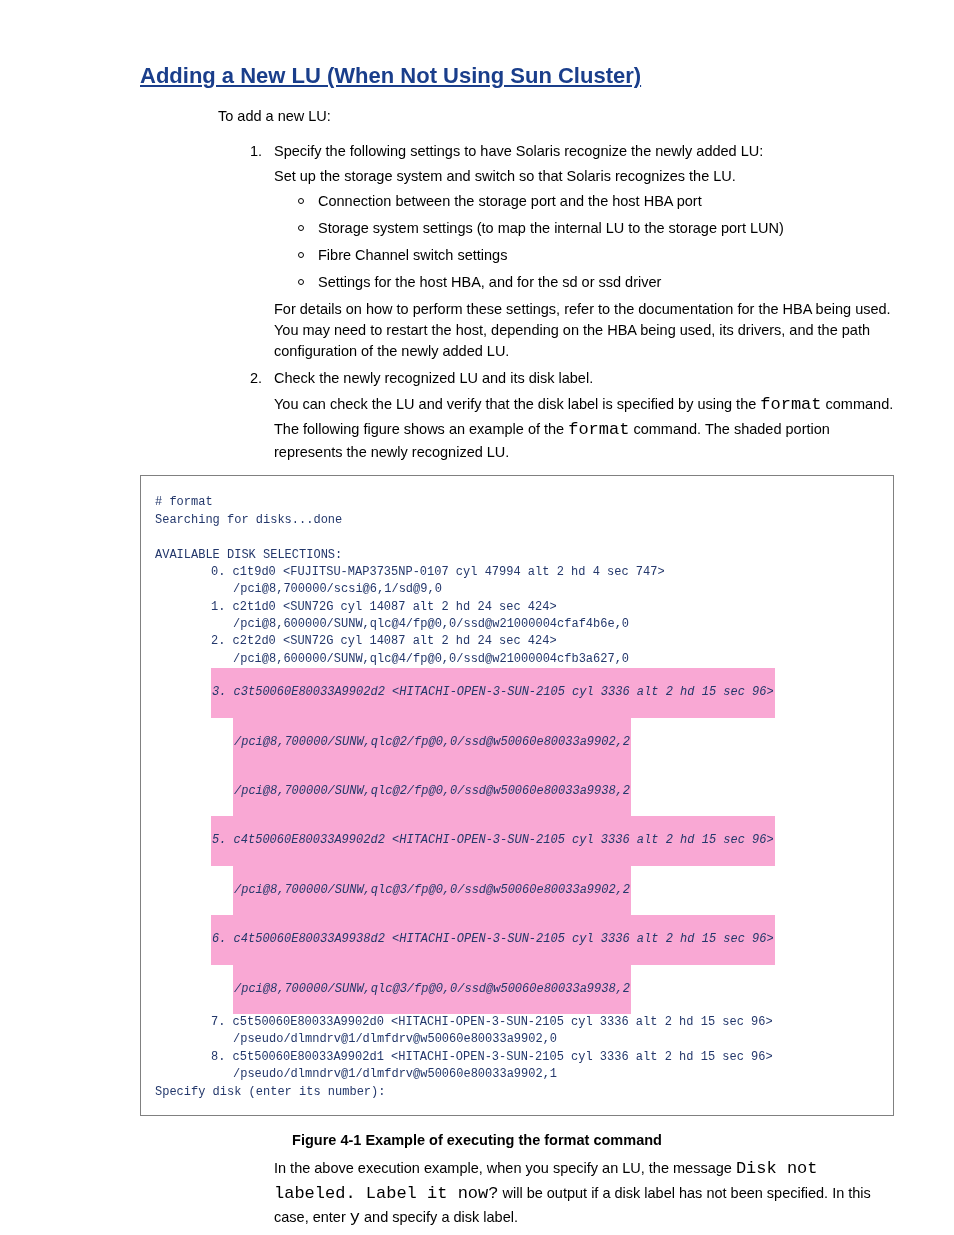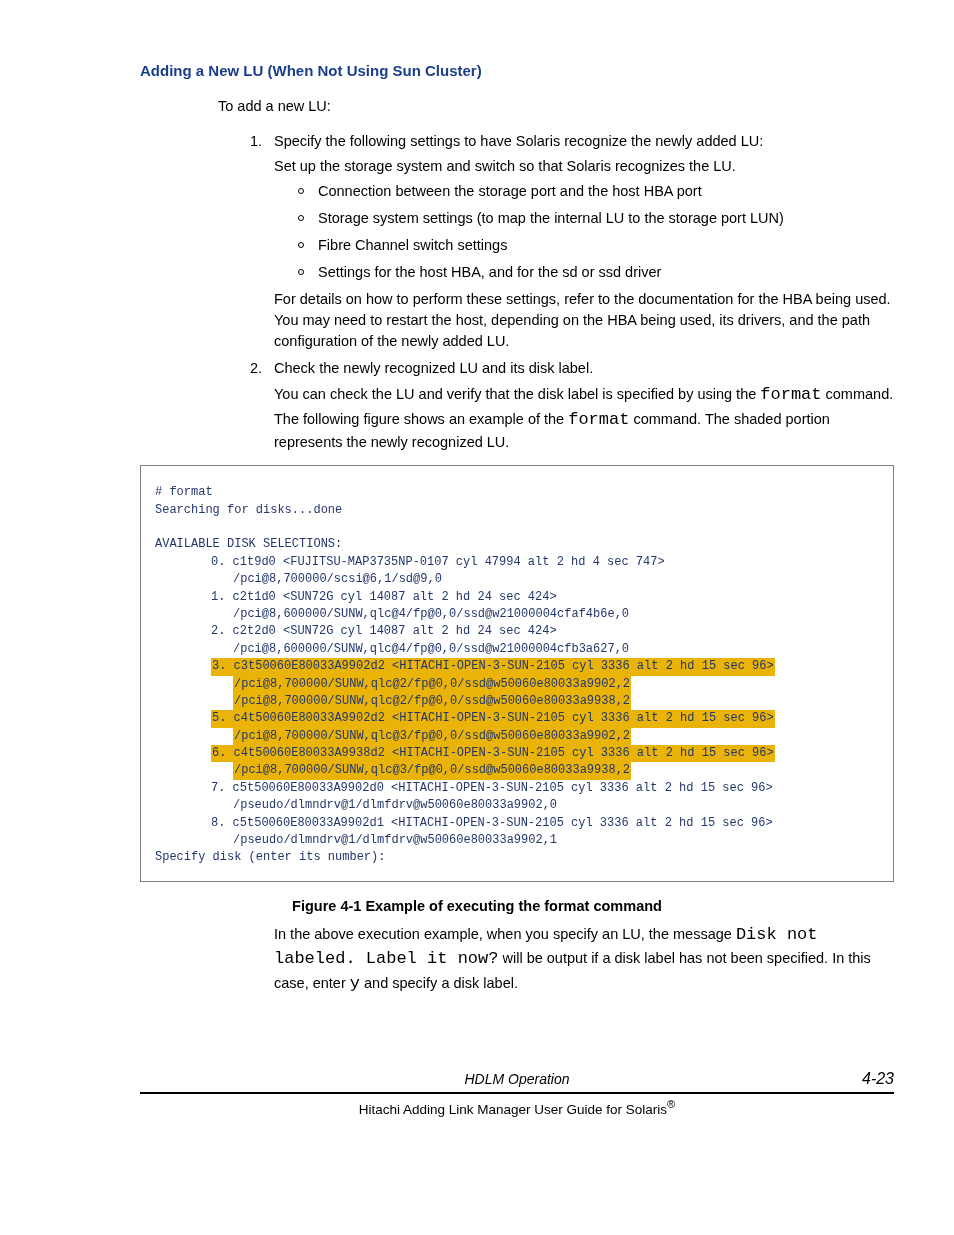--- a/index.html
+++ b/index.html
@@ -11,24 +11,25 @@
   body {
     font-family: Verdana, Arial, sans-serif;
     font-size: 14.5px;
     line-height: 1.45;
     color: #000;
     padding: 60px 60px 40px 60px;
     box-sizing: border-box;
   }
   h2.section-heading {
     color: #1a3e8b;
-    font-size: 15px;
+    font-size: 22px;
     font-weight: bold;
     margin: 0 0 14px 0;
     padding-left: 80px;
+    text-decoration: underline;
   }
   .intro {
     margin: 0 0 14px 0;
     padding-left: 158px;
   }
   ol.steps {
     margin: 0;
     padding: 0 0 0 190px;
     list-style: none;
   }
@@ -73,23 +74,24 @@
   .figure-box {
     margin: 12px 0 8px 80px;
     border: 1px solid #808080;
     padding: 18px 14px 14px 14px;
     font-family: "Courier New", monospace;
     font-size: 12px;
     line-height: 1.45;
     color: #23376b;
   }
   .figure-box .shaded {
-    background: #eab308;
+    background: #f9a8d4;
     display: inline-block;
-    padding: 0 1px;
+    padding: 16px 1px;
+    font-style: italic;
   }
   .figure-box .ind1 { padding-left: 56px; display: block; }
   .figure-box .ind2 { padding-left: 78px; display: block; }
   .figure-caption {
     text-align: center;
     font-weight: bold;
     margin: 14px 0 6px 0;
   }
   .after-fig {
     padding-left: 214px;

